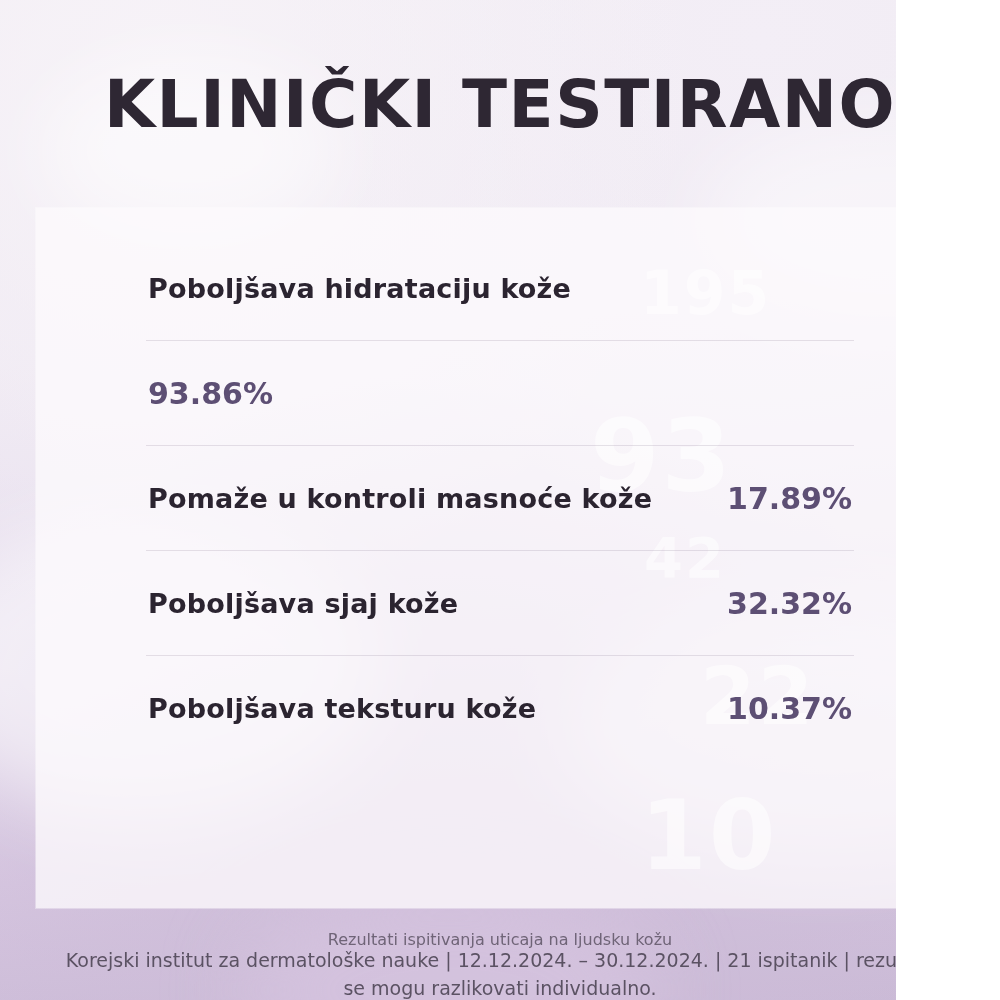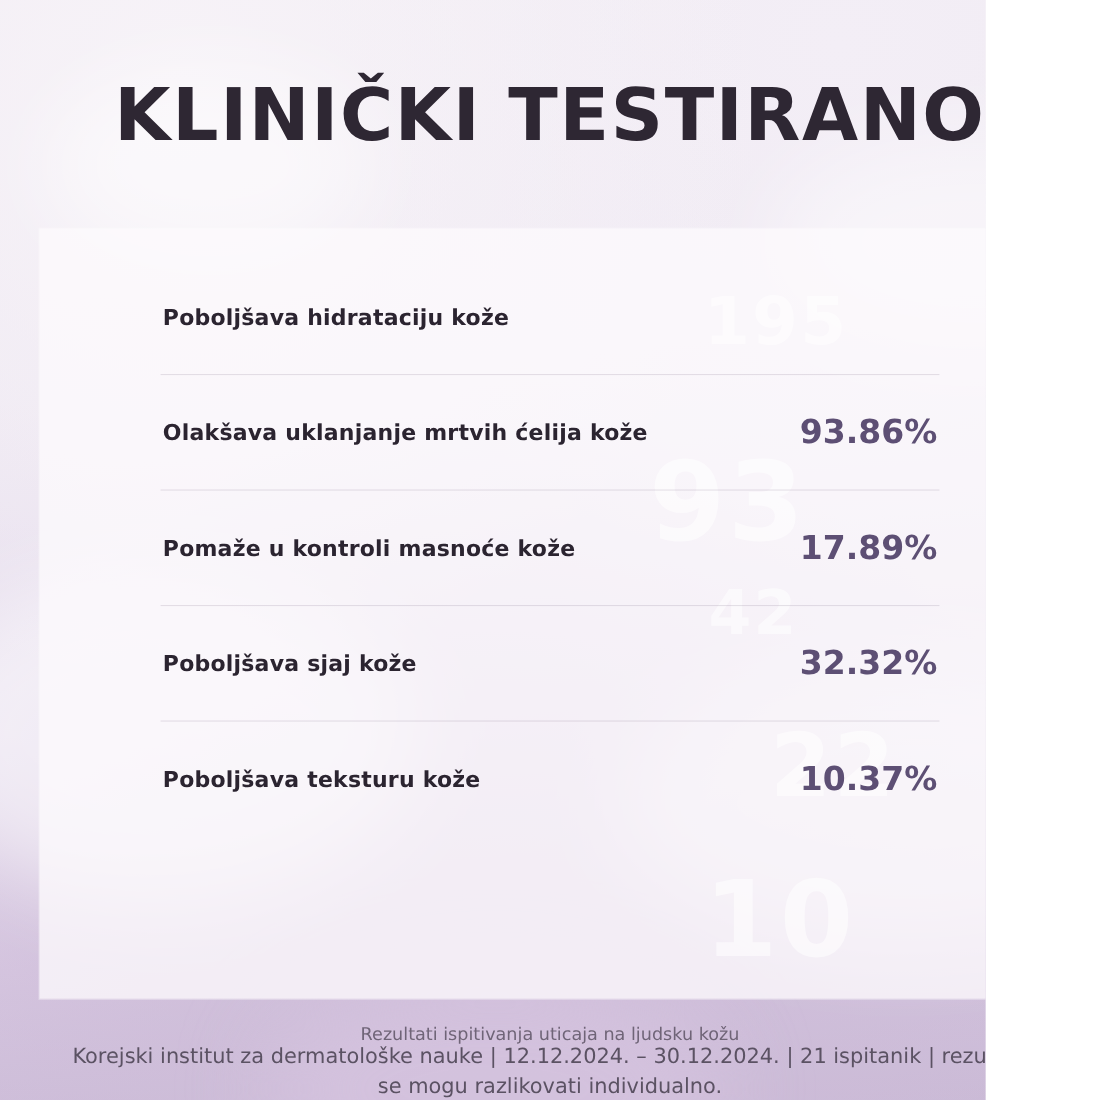--- a/index.html
+++ b/index.html
@@ -88,21 +88,21 @@
     height: 104px;
     display: flex;
     align-items: center;
     justify-content: space-between;
     padding: 0 38px 0 38px;
     box-sizing: border-box;
   }
   .row .label {
     font-family: "DejaVu Sans", sans-serif;
     font-weight: 700;
-    font-size: 20px;
+    font-size: 27px;
     color: #2b2430;
     letter-spacing: 0.2px;
     white-space: nowrap;
   }
   .row .value {
     font-family: "DejaVu Sans", sans-serif;
     font-weight: 700;
     font-size: 30px;
     color: #5d4f74;
     white-space: nowrap;
@@ -158,21 +158,20 @@
   <div class="wm wm5">10</div>
 
   <div class="rows">
 
     <div class="row">
       <span class="label">Poboljšava hidrataciju kože</span>
     </div>
     <div class="divider"></div>
 
     <div class="row">
-      <span class="label">Olakšava uklanjanje mrtvih ćelija kože</span>
       <span class="value">93.86%</span>
     </div>
     <div class="divider"></div>
 
     <div class="row">
       <span class="label">Pomaže u kontroli masnoće kože</span>
       <span class="value">17.89%</span>
     </div>
     <div class="divider"></div>
 

